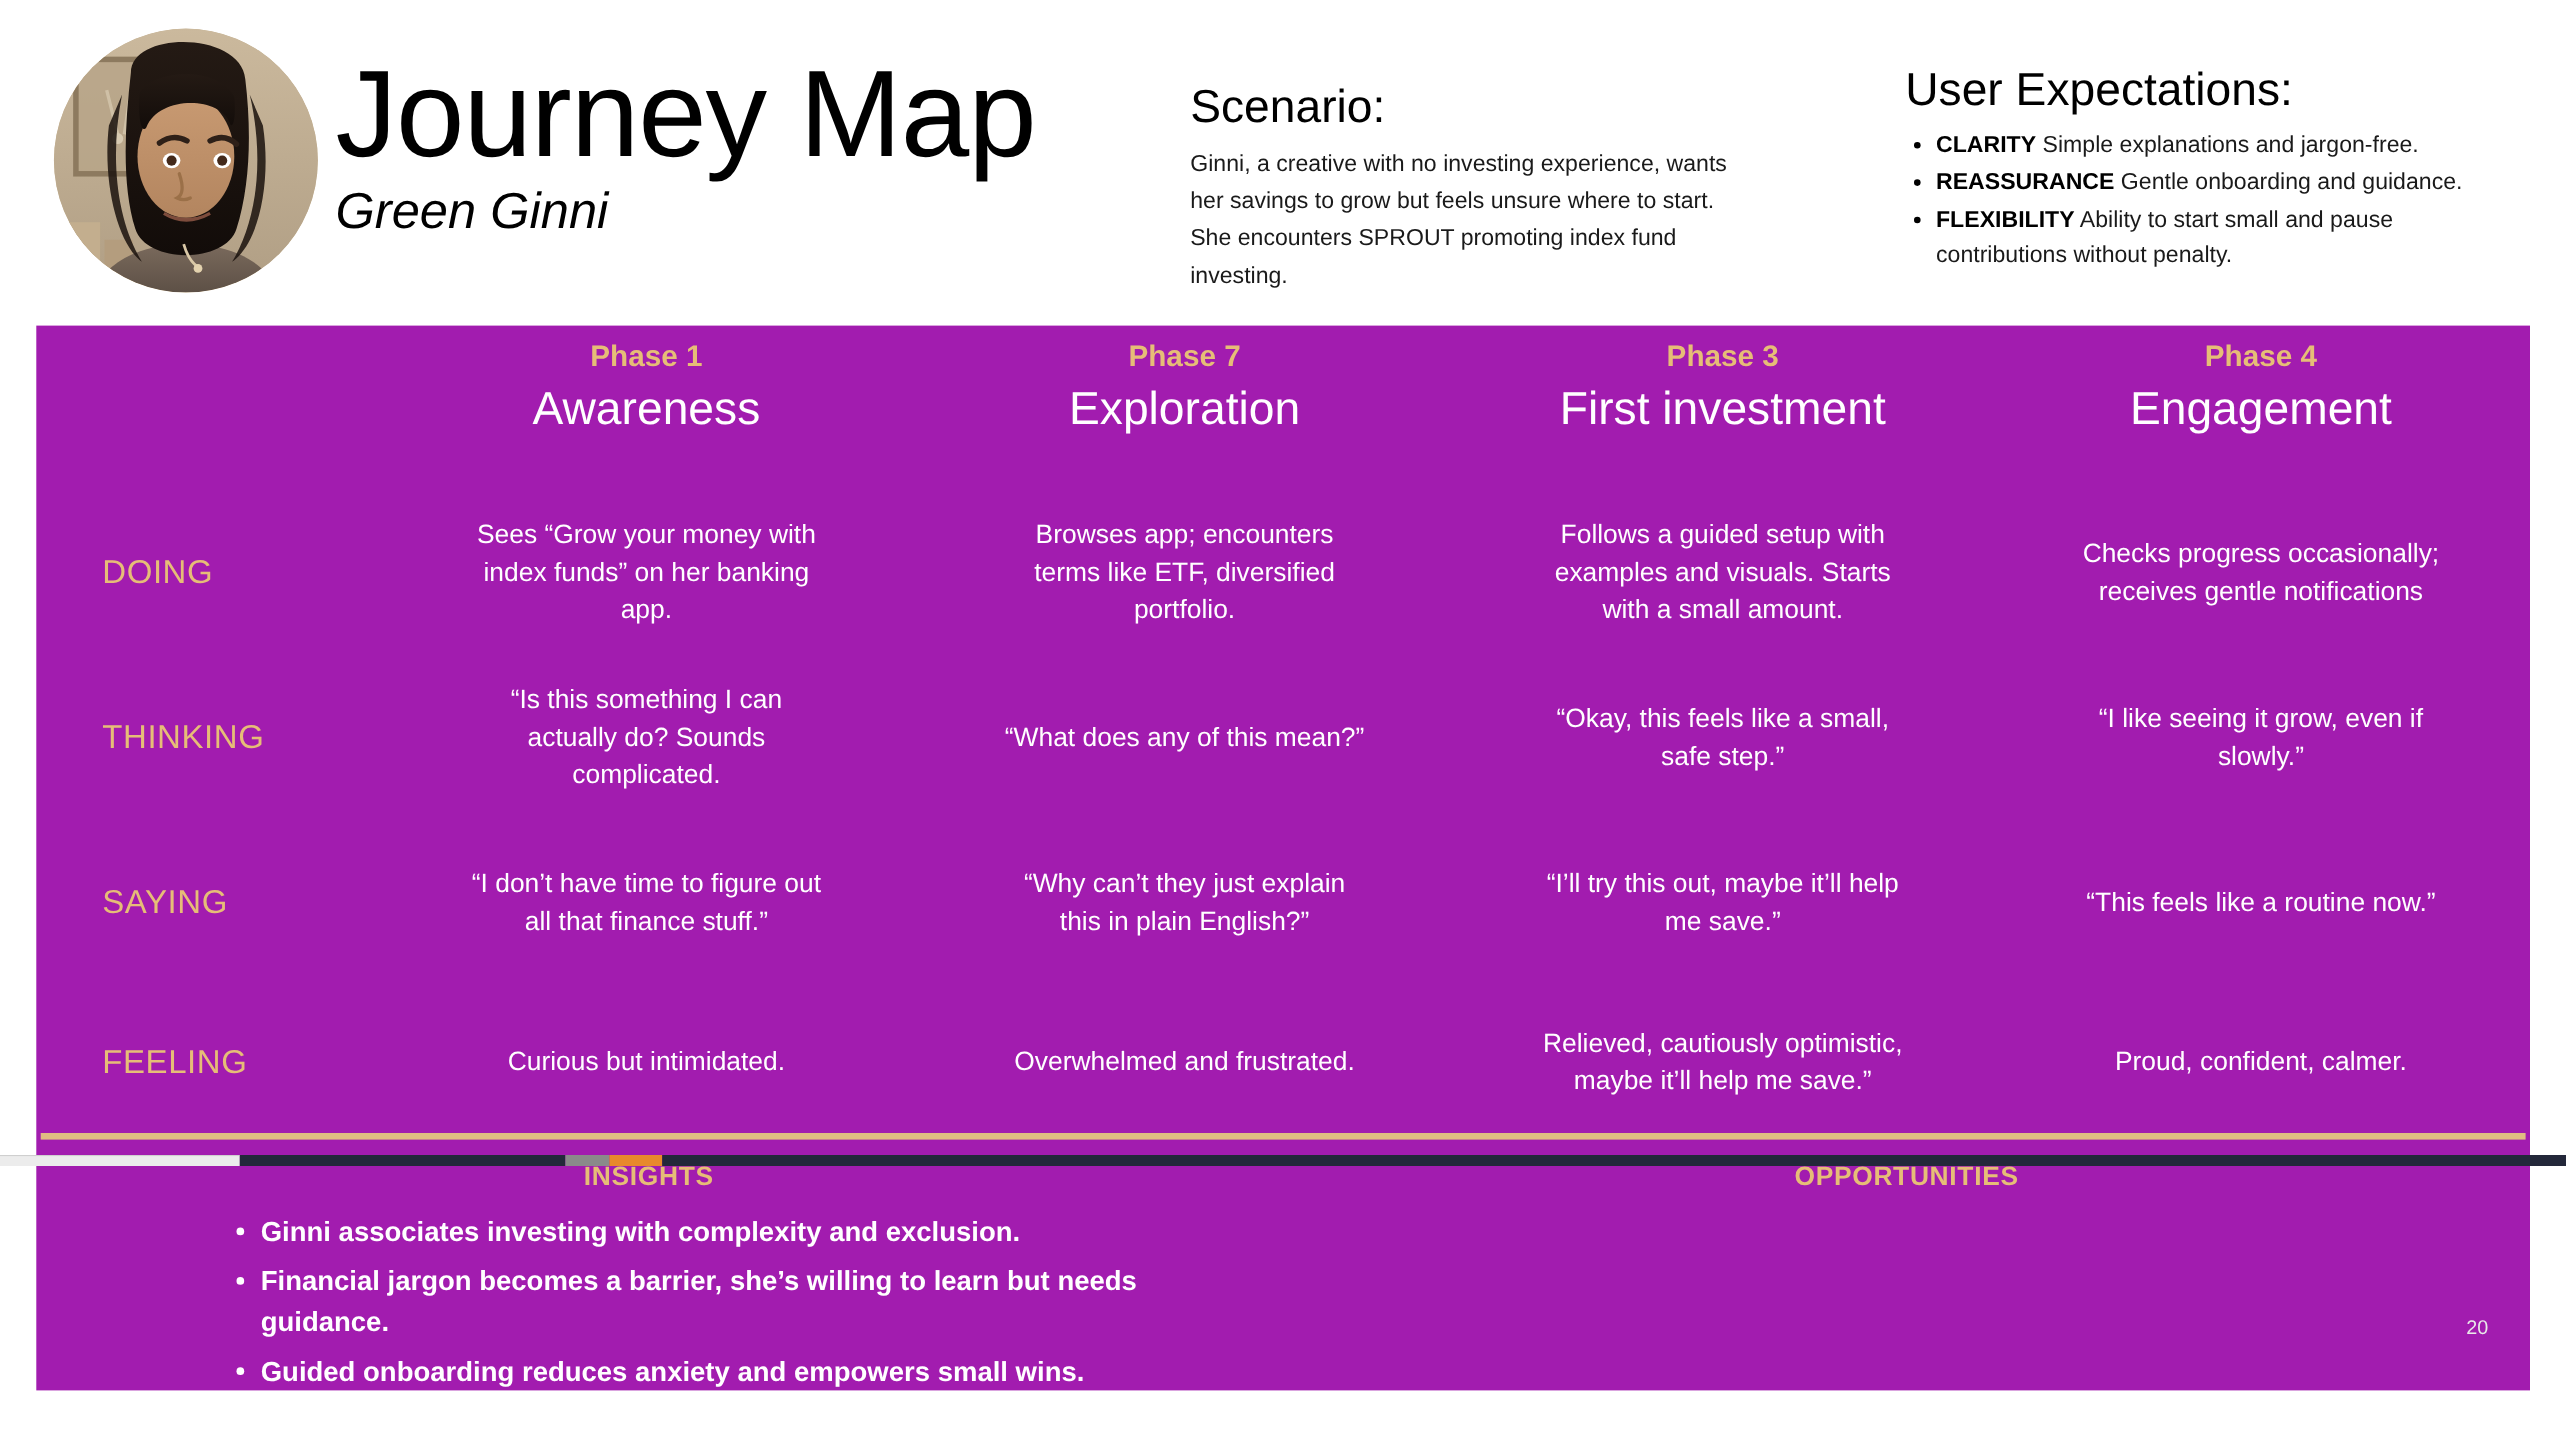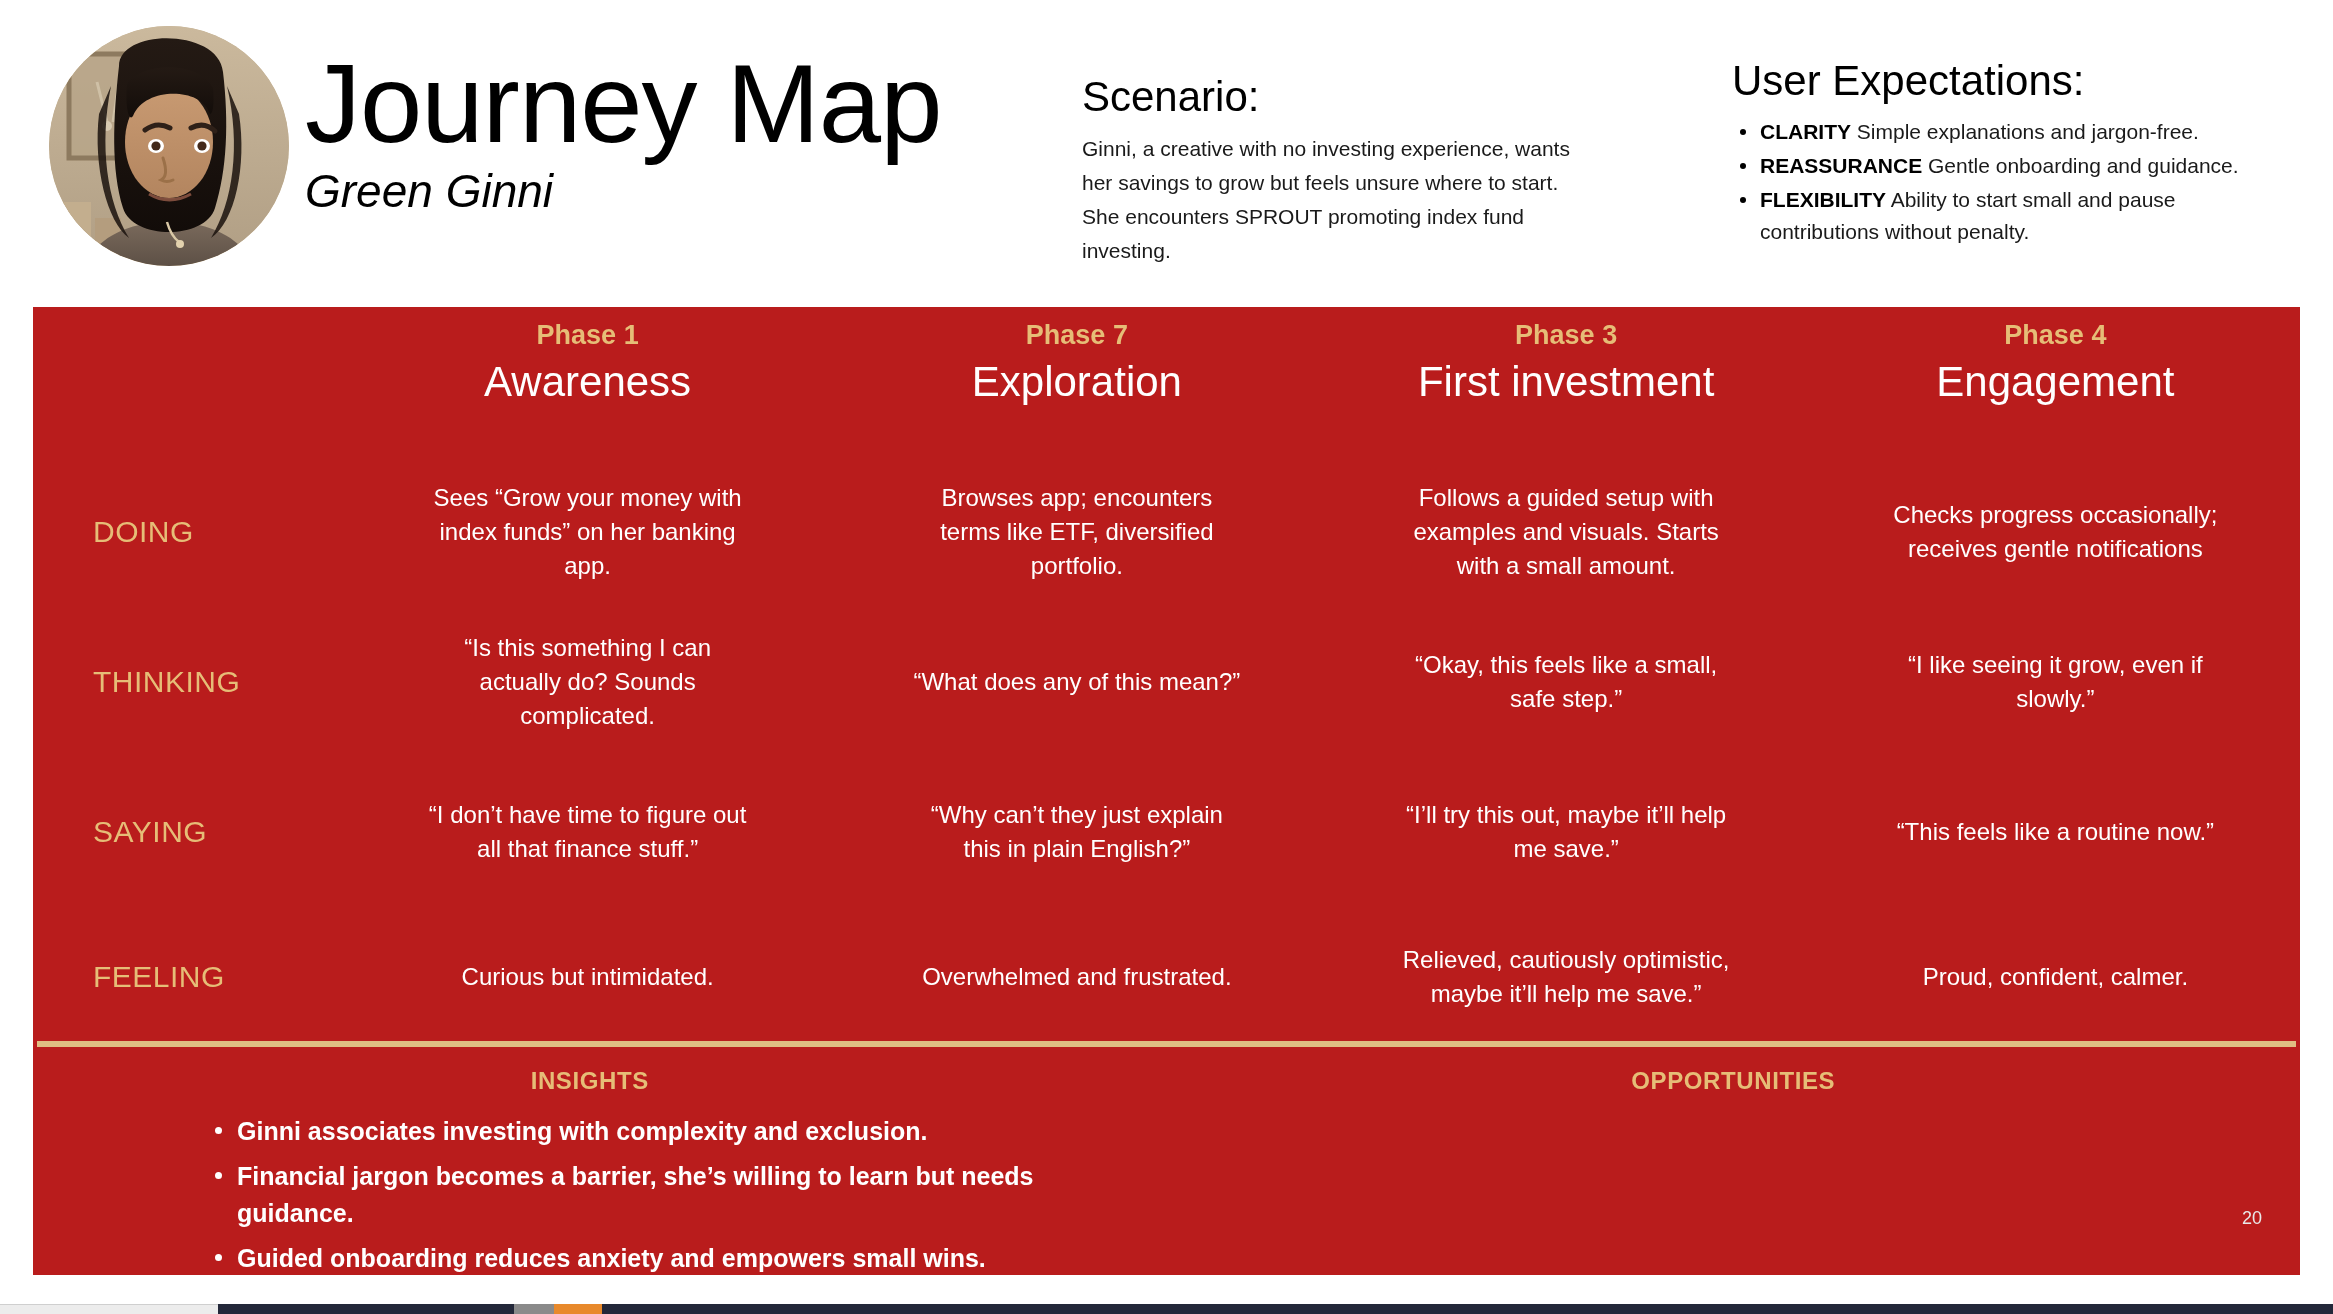--- a/index.html
+++ b/index.html
@@ -11,21 +11,21 @@
     width: 2333px;
     height: 1314px;
     overflow: hidden;
     font-family: "Liberation Sans", sans-serif;
     -webkit-font-smoothing: antialiased;
   }
 
   .slide {
     position: relative;
     width: 2333px;
-    height: 1314px;
+    height: 1060px;
     background: #ffffff;
   }
 
   
   .header {
     position: absolute;
     left: 0; top: 0;
     width: 2333px;
     height: 300px;
   }
@@ -119,24 +119,24 @@
     height: 6px;
     border-radius: 50%;
     background: #000;
   }
   .exp-key { font-weight: 700; color: #000; }
 
   
   .board {
     position: absolute;
     left: 33px;
-    top: 307px;
+    top: 296px;
     width: 2267px;
     height: 968px;
-    background: #b91c1c;
+    background: #a21caf;
   }
 
   .grid {
     position: absolute;
     left: 0; top: 0;
     width: 2267px;
     height: 740px;
     display: grid;
     grid-template-columns: 310px 1fr 1fr 1fr 1fr;
     grid-template-rows: 150px 150px 150px 150px 140px;

